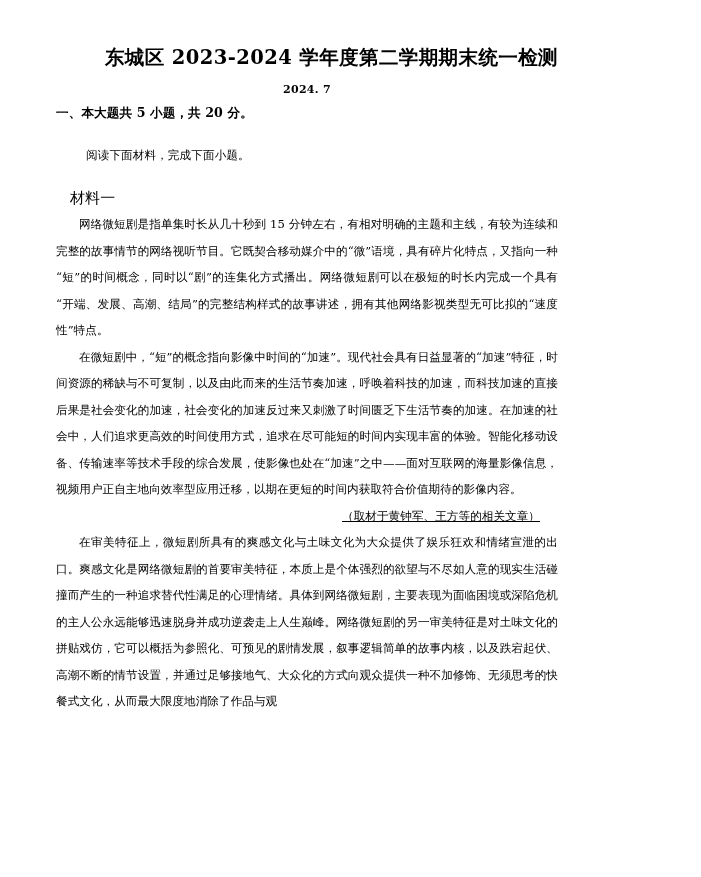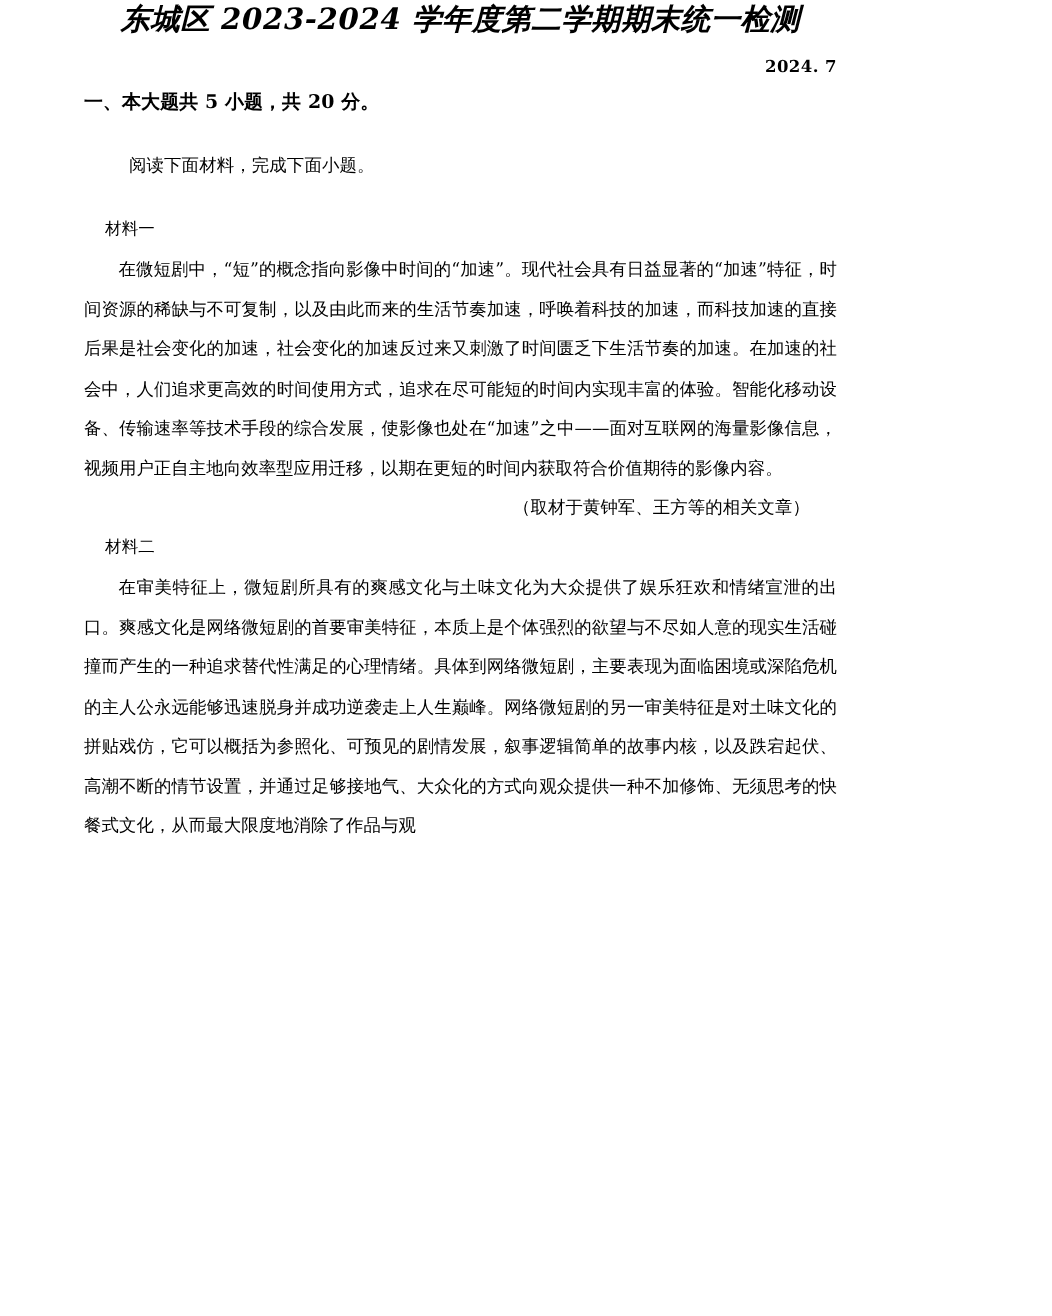--- a/index.html
+++ b/index.html
@@ -27,43 +27,43 @@
   .content {
     position: absolute;
     left: 56px;
     top: 0;
     width: 502px;
   }
 
   
   .doc-title {
     margin: 0;
+    padding-top: 45px;
     font-size: 19.5px;
     font-weight: bold;
-    text-align: center;
+    text-align: right;
     letter-spacing: 0.4px;
     line-height: 1.35;
     white-space: nowrap;
-    font-style: italic;
   }
   .doc-subtitle {
     margin: 0;
     padding-top: 13px;
     font-size: 17.5px;
     font-weight: bold;
     text-align: center;
     letter-spacing: 1.2px;
     line-height: 1.3;
   }
   .doc-date {
     margin: 0;
     padding-top: 12px;
     font-size: 11px;
     font-weight: bold;
-    text-align: right;
+    text-align: center;
     letter-spacing: 0.3px;
     line-height: 1.3;
   }
 
   
   .instructions {
     margin: 0;
     padding-top: 15px;
     font-size: 12.6px;
     font-weight: bold;
@@ -88,65 +88,66 @@
   
   .prompt-line {
     margin: 16px;
     font-size: 11.6px;
     line-height: 26.5px;
     text-indent: 14px;
     letter-spacing: 0.1px;
   }
   .material-label {
     margin: 0;
-    font-size: 11px;
+    font-size: 15px;
     line-height: 26.5px;
     text-indent: 14px;
     letter-spacing: 0.1px;
   }
   .body-para {
     margin: 0;
     font-size: 11.6px;
     line-height: 26.5px;
     text-indent: 23px;
     text-align: justify;
     text-justify: inter-ideograph;
     letter-spacing: 0.05px;
   }
   .attribution {
     margin: 0;
     font-size: 11.6px;
     line-height: 26.5px;
     text-align: right;
     padding-right: 18px;
     letter-spacing: 0.05px;
+    text-decoration: underline;
   }
 </style>
 </head>
 <body>
 
 <div class="page">
   <div class="content">
 
     <h1 class="doc-title">东城区 2023-2024 学年度第二学期期末统一检测</h1>
 
 
     <div class="doc-date">2024. 7</div>
 
 
     <h3 class="section-heading">一、本大题共 5 小题，共 20 分。</h3>
 
     <p class="prompt-line">阅读下面材料，完成下面小题。</p>
 
     <p class="material-label">材料一</p>
 
+    <p class="body-para">网络微短剧是指单集时长从几十秒到 15 分钟左右，有相对明确的主题和主线，有较为连续和完整的故事情节的网络视听节目。它既契合移动媒介中的“微”语境，具有碎片化特点，又指向一种“短”的时间概念，同时以“剧”的连集化方式播出。网络微短剧可以在极短的时长内完成一个具有“开端、发展、高潮、结局”的完整结构样式的故事讲述，拥有其他网络影视类型无可比拟的“速度性”特点。</p>
 
     <p class="body-para">在微短剧中，“短”的概念指向影像中时间的“加速”。现代社会具有日益显著的“加速”特征，时间资源的稀缺与不可复制，以及由此而来的生活节奏加速，呼唤着科技的加速，而科技加速的直接后果是社会变化的加速，社会变化的加速反过来又刺激了时间匮乏下生活节奏的加速。在加速的社会中，人们追求更高效的时间使用方式，追求在尽可能短的时间内实现丰富的体验。智能化移动设备、传输速率等技术手段的综合发展，使影像也处在“加速”之中——面对互联网的海量影像信息，视频用户正自主地向效率型应用迁移，以期在更短的时间内获取符合价值期待的影像内容。</p>
 
     <p class="attribution">（取材于黄钟军、王方等的相关文章）</p>
 
-    <p class="material-label">材料二</p>
 
 
     <p class="body-para">在审美特征上，微短剧所具有的爽感文化与土味文化为大众提供了娱乐狂欢和情绪宣泄的出口。爽感文化是网络微短剧的首要审美特征，本质上是个体强烈的欲望与不尽如人意的现实生活碰撞而产生的一种追求替代性满足的心理情绪。具体到网络微短剧，主要表现为面临困境或深陷危机的主人公永远能够迅速脱身并成功逆袭走上人生巅峰。网络微短剧的另一审美特征是对土味文化的拼贴戏仿，它可以概括为参照化、可预见的剧情发展，叙事逻辑简单的故事内核，以及跌宕起伏、高潮不断的情节设置，并通过足够接地气、大众化的方式向观众提供一种不加修饰、无须思考的快餐式文化，从而最大限度地消除了作品与观</p>
 
   </div>
 </div>
 
 </body></html>

